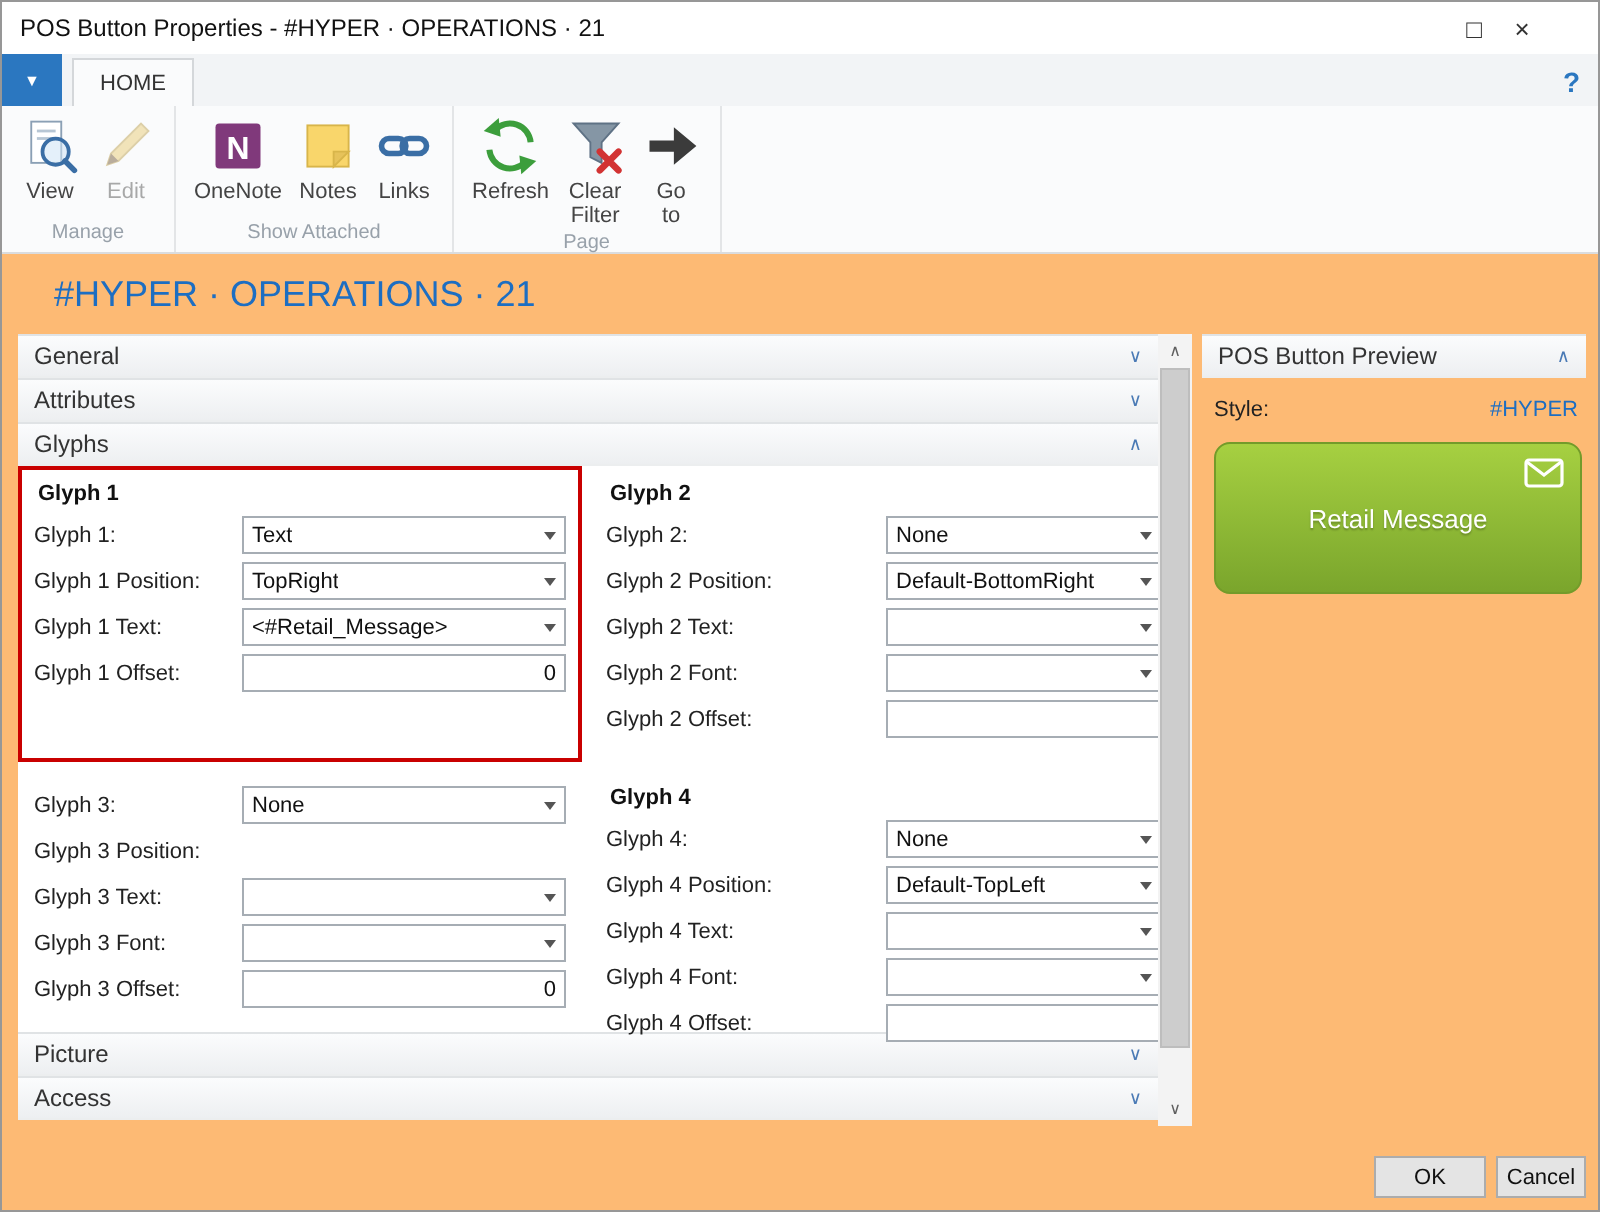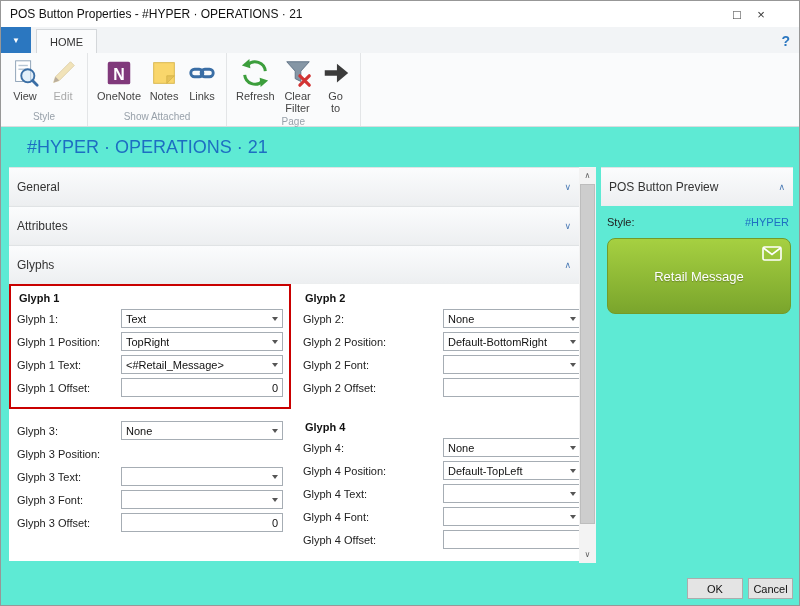--- a/index.html
+++ b/index.html
@@ -1,18 +1,18 @@
 <!DOCTYPE html>
 <html><head>
 <meta charset="utf-8">
 <style>
   * { margin:0; padding:0; box-sizing:border-box; }
   html,body { width:800px; height:606px; }
   body { font-family:"Liberation Sans","DejaVu Sans",sans-serif; font-size:11px; color:#222; background:#fff; }
-  .window { position:relative; width:800px; height:606px; background:#5eead4; border:1px solid #979797; overflow:hidden; }
+  .window { position:relative; width:800px; height:606px; background:#fdba74; border:1px solid #979797; overflow:hidden; }
 
   
   .titlebar { position:absolute; top:0; left:0; right:0; height:26px; display:flex; align-items:center; background:#fff; }
   .title-text { margin-left:9px; font-size:12px; color:#111; }
   .win-controls { margin-left:auto; margin-right:26px; display:flex; }
   .win-btn { width:24px; height:26px; display:flex; align-items:center; justify-content:center; font-size:13px; color:#333; cursor:default; }
 
   
   .tabrow { position:absolute; top:26px; left:0; right:0; height:26px; background:#f2f4f6; display:flex; align-items:flex-end; }
   .app-btn { width:30px; height:26px; background:#2b77c0; color:#fff; display:flex; align-items:center; justify-content:center; font-size:8px; }
@@ -27,21 +27,21 @@
   .rbtn { display:flex; flex-direction:column; align-items:center; min-width:36px; padding:2px 4px; }
   .rbtn .ricon { width:30px; height:30px; display:flex; align-items:center; justify-content:center; }
   .rbtn .rlbl { font-size:11px; color:#444; text-align:center; line-height:12px; margin-top:2px; white-space:pre-line; }
   .rbtn.disabled { opacity:.45; }
 
   
   .page-title { position:absolute; top:136px; left:10px; font-size:18px; color:#1d6ec2;margin-left:16px; }
 
   
   .content { position:absolute; left:8px; top:166px; width:570px; height:394px; overflow:hidden; }
-  .fasttab { height:39px; background:linear-gradient(#fbfcfd,#edeff1); border-top:1px solid #e0e3e5; border-bottom:1px solid #eceeef; display:flex; align-items:center; padding:0 8px; font-size:12px; color:#333;text-align:right; }
+  .fasttab { height:22px; background:linear-gradient(#fbfcfd,#edeff1); border-top:1px solid #e0e3e5; border-bottom:1px solid #eceeef; display:flex; align-items:center; padding:0 8px; font-size:12px; color:#333;text-align:right; }
   .fasttab .chev { margin-left:auto; font-size:9px; color:#4a7ab5; }
 
   .glyphs-body { background:#fff; height:283px; padding:6px 6px 0 6px; display:grid; grid-template-columns:270px 282px; column-gap:10px; row-gap:14px; align-content:start;gap:16px; }
   .glyph-group { padding:2px; }
   .glyph-group.highlighted { outline:2px solid #c90000; outline-offset:4px; }
   .ghead { font-weight:bold; font-size:11px; color:#111; margin:0 0 5px 2px; }
   .field-row { display:flex; align-items:center; height:19px; margin-bottom:4px; }
   .field-label { flex:0 0 104px; font-size:11px; color:#222; }
   .col-right .field-label { flex:0 0 140px; }
   .combo { flex:1; height:19px; border:1px solid #a6adb4; background:#fff; display:flex; align-items:center; padding-left:4px; }
@@ -110,21 +110,21 @@
         <div class="rbtn disabled">
           <span class="ricon">
             <svg width="30" height="30" viewBox="0 0 32 32">
               <polygon points="6,26 8,20 24,4 28,8 12,24" fill="#e8c76a" stroke="#b99b43"></polygon>
               <polygon points="6,26 8,20 12,24" fill="#6b4f2a"></polygon>
             </svg>
           </span>
           <span class="rlbl">Edit</span>
         </div>
       </div>
-      <div class="rgroup-caption">Style</div>
+      <div class="rgroup-caption">Manage</div>
     </div>
 
     <div class="rgroup">
       <div class="rbuttons">
         <div class="rbtn">
           <span class="ricon">
             <svg width="30" height="30" viewBox="0 0 32 32">
               <rect x="4" y="4" width="24" height="24" rx="2" fill="#80397b"></rect>
               <text x="16" y="23" font-size="17" fill="#ffffff" text-anchor="middle" font-family="sans-serif" font-weight="bold">N</text>
             </svg>
@@ -249,20 +249,27 @@
           <span class="field-label">Glyph 2:</span>
           <span class="combo">
             <span class="combo-value">None</span>
             <span class="combo-arrow"></span>
           </span>
         </div>
         <div class="field-row">
           <span class="field-label">Glyph 2 Position:</span>
           <span class="combo">
             <span class="combo-value">Default-BottomRight</span>
+            <span class="combo-arrow"></span>
+          </span>
+        </div>
+        <div class="field-row">
+          <span class="field-label">Glyph 2 Text:</span>
+          <span class="combo">
+            <span class="combo-value"></span>
             <span class="combo-arrow"></span>
           </span>
         </div>
         <div class="field-row">
           <span class="field-label">Glyph 2 Font:</span>
           <span class="combo">
             <span class="combo-value"></span>
             <span class="combo-arrow"></span>
           </span>
         </div>

